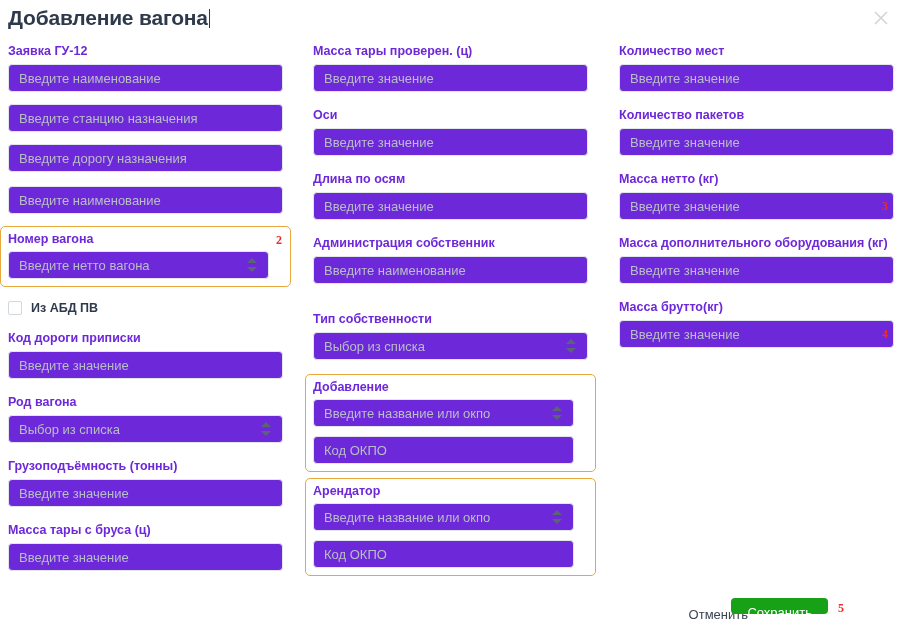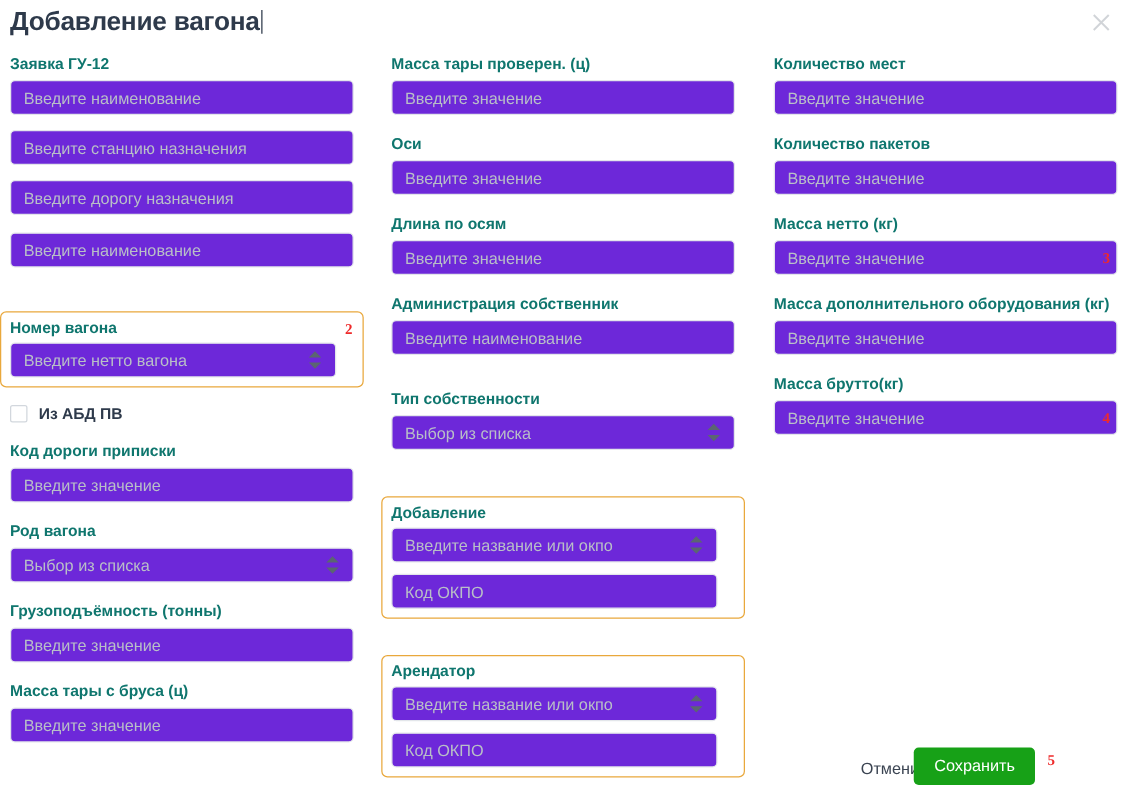--- a/index.html
+++ b/index.html
@@ -44,21 +44,21 @@
   .col { position: absolute; top: 44px; }
   .col-left   { left: 8px;   width: 275px; }
   .col-mid    { left: 313px; width: 275px; }
   .col-right  { left: 619px; width: 275px; }
 
   
   .fld { position: relative; }
   .lbl {
     font-size: 12.5px;
     font-weight: bold;
-    color: #0f766e;
+    color: #6d28d9;
     line-height: 15px;
     margin-bottom: 5px;
     white-space: nowrap;
   }
   .inp {
     position: relative;
     height: 28px;
     border: 1px solid #e3e6ea;
     border-radius: 4px;
     background: #6d28d9;
@@ -94,21 +94,20 @@
   .spin i.down { bottom: 1px; border-top: 5px solid #5b6572; }
 
   
   .hl {
     border: 1.6px solid #e9a83c;
     border-radius: 5px;
     padding: 5px 21px 7px 7px;
     margin-left: -8px;
     margin-right: -8px;
     position: relative;
-    margin-top: 23px;
   }
   .hl .lbl { margin-bottom: 4px; }
 
   
   .ann {
     position: absolute;
     font-size: 12px;
     font-weight: bold;
     color: #ee2b2b;
     font-family: "Liberation Serif", "DejaVu Serif", serif;
@@ -152,21 +151,21 @@
   }
   .btn-save {
     position: absolute;
     right: 72px; top: 0;
     background: #17a117;
     color: #ffffff;
     font-size: 13px;
     border: none;
     border-radius: 4px;
     padding: 0 16px;
-    height: 30px;
+    height: 16px;
     line-height: 30px;
     cursor: pointer;
     font-family: inherit;
     white-space: nowrap;
   }
 </style>
 </head>
 <body>
 
 <div class="page">

